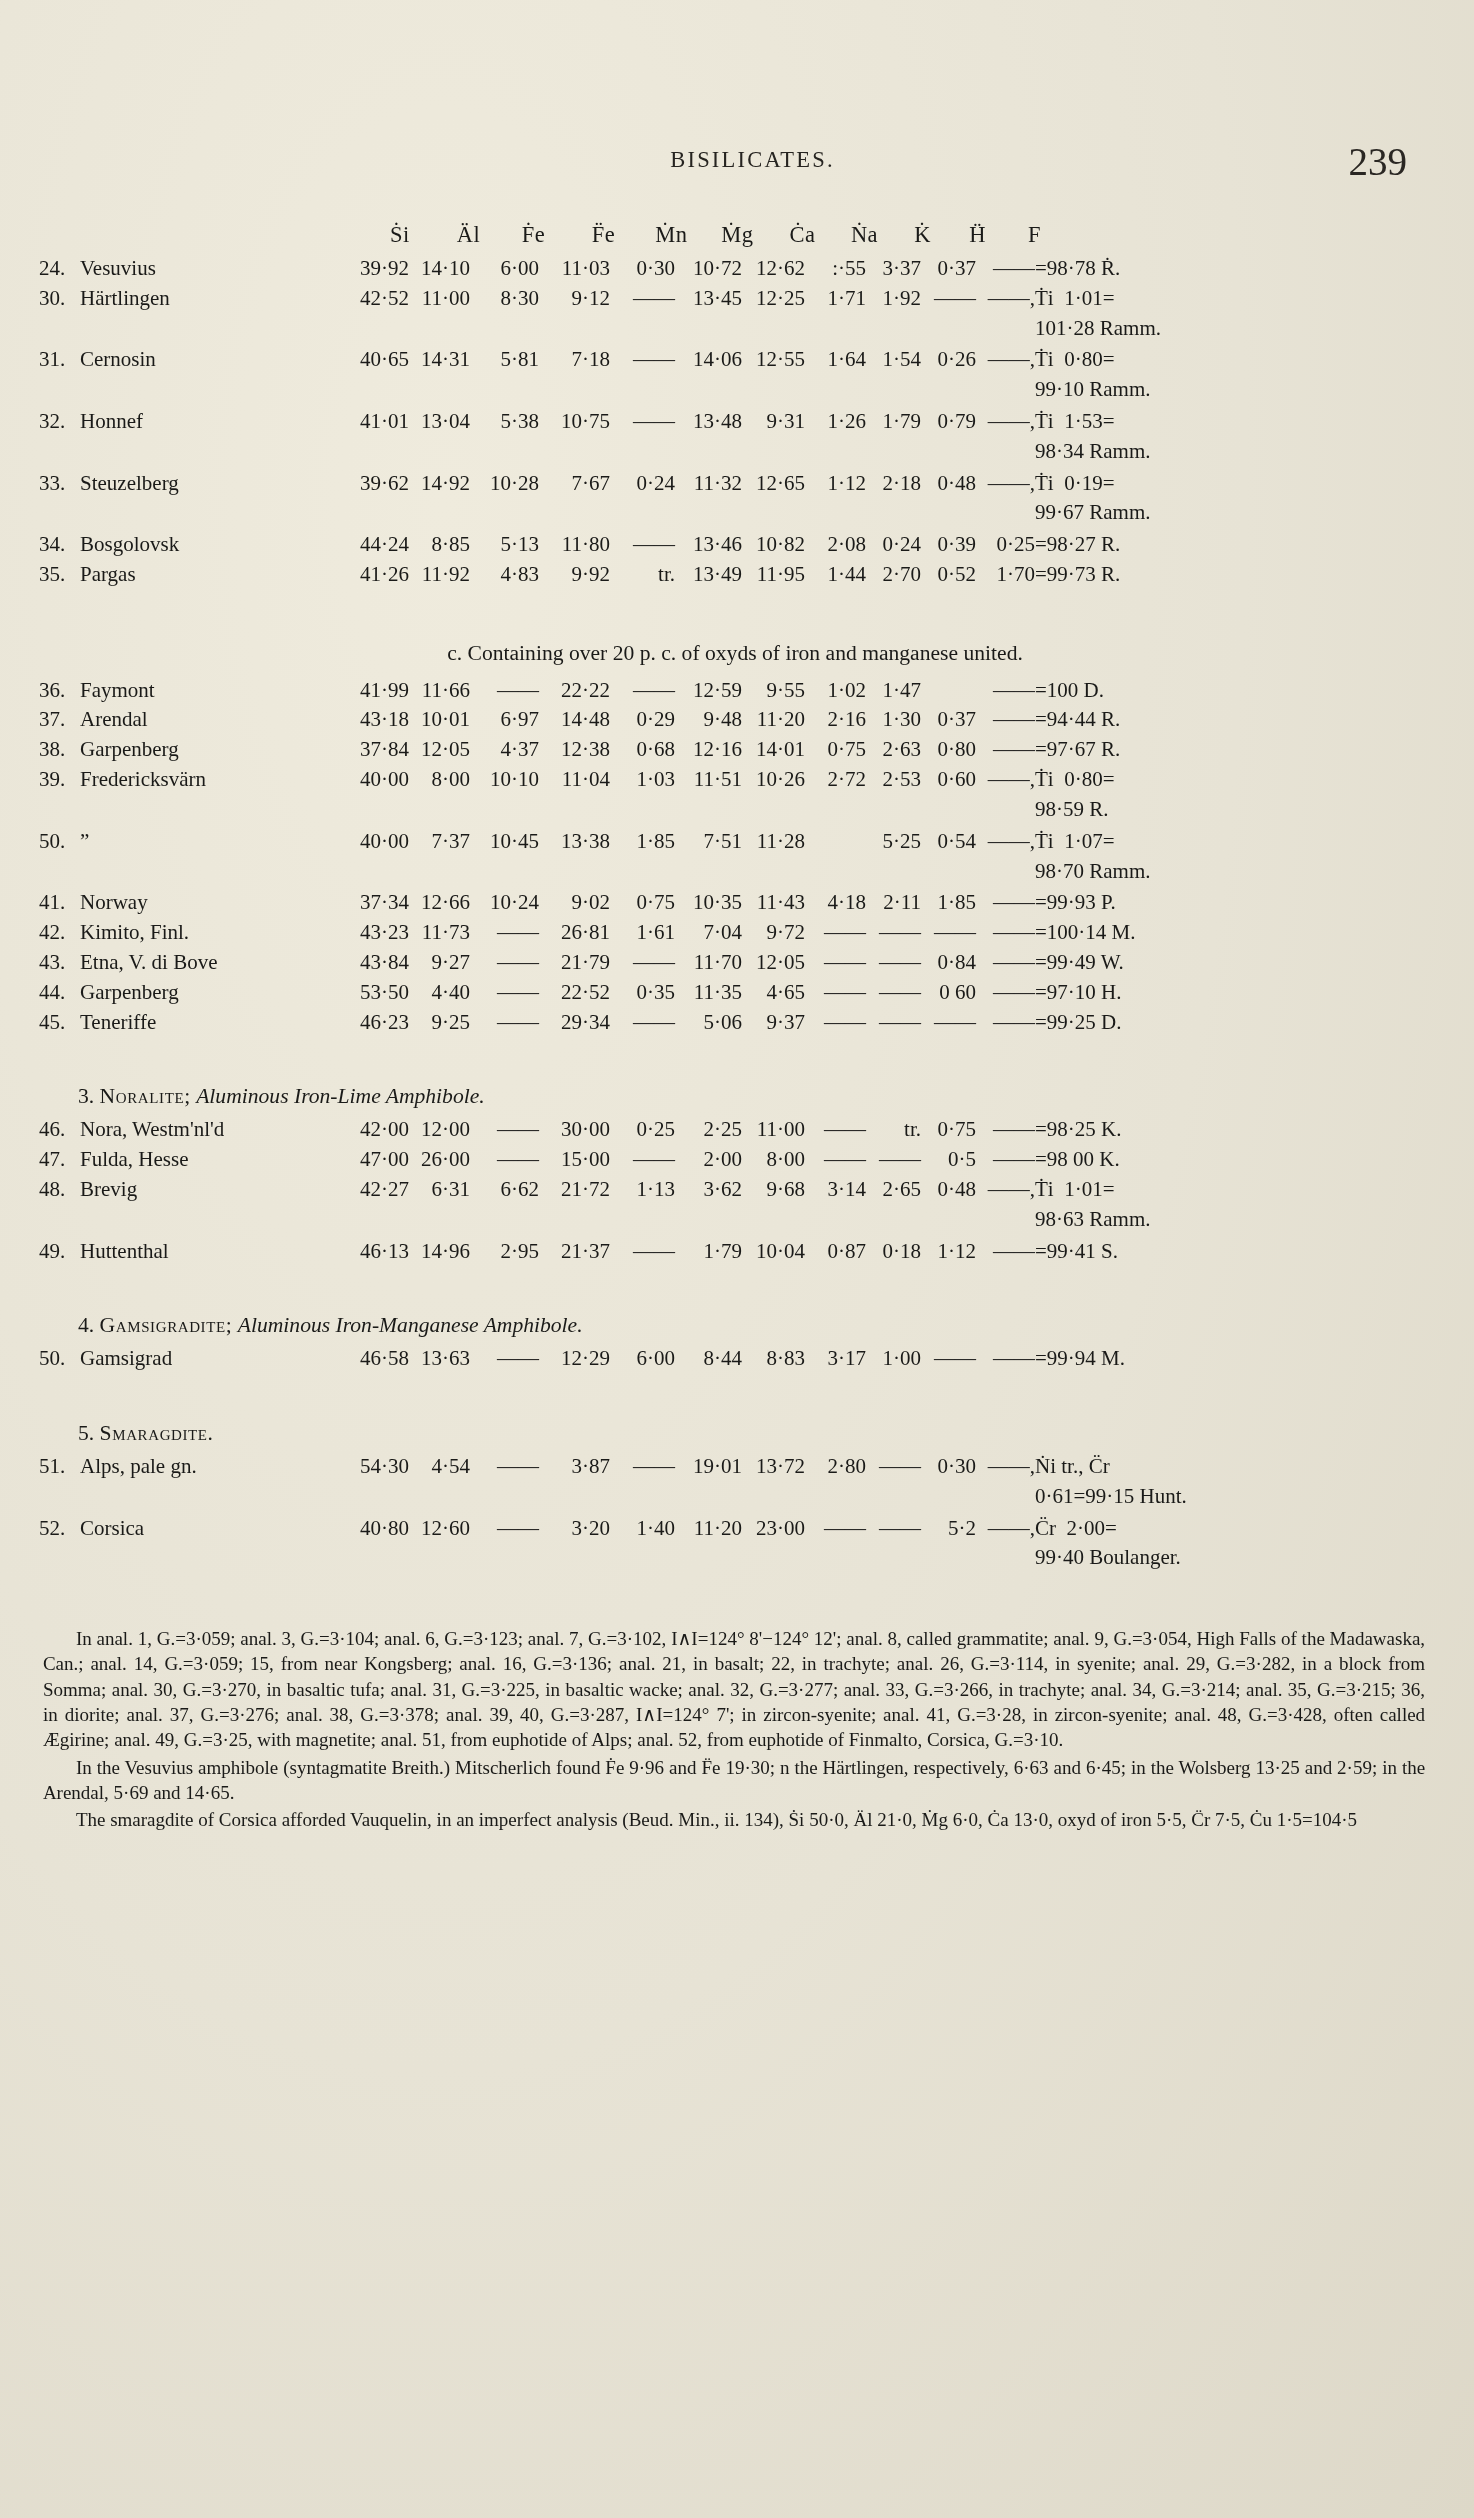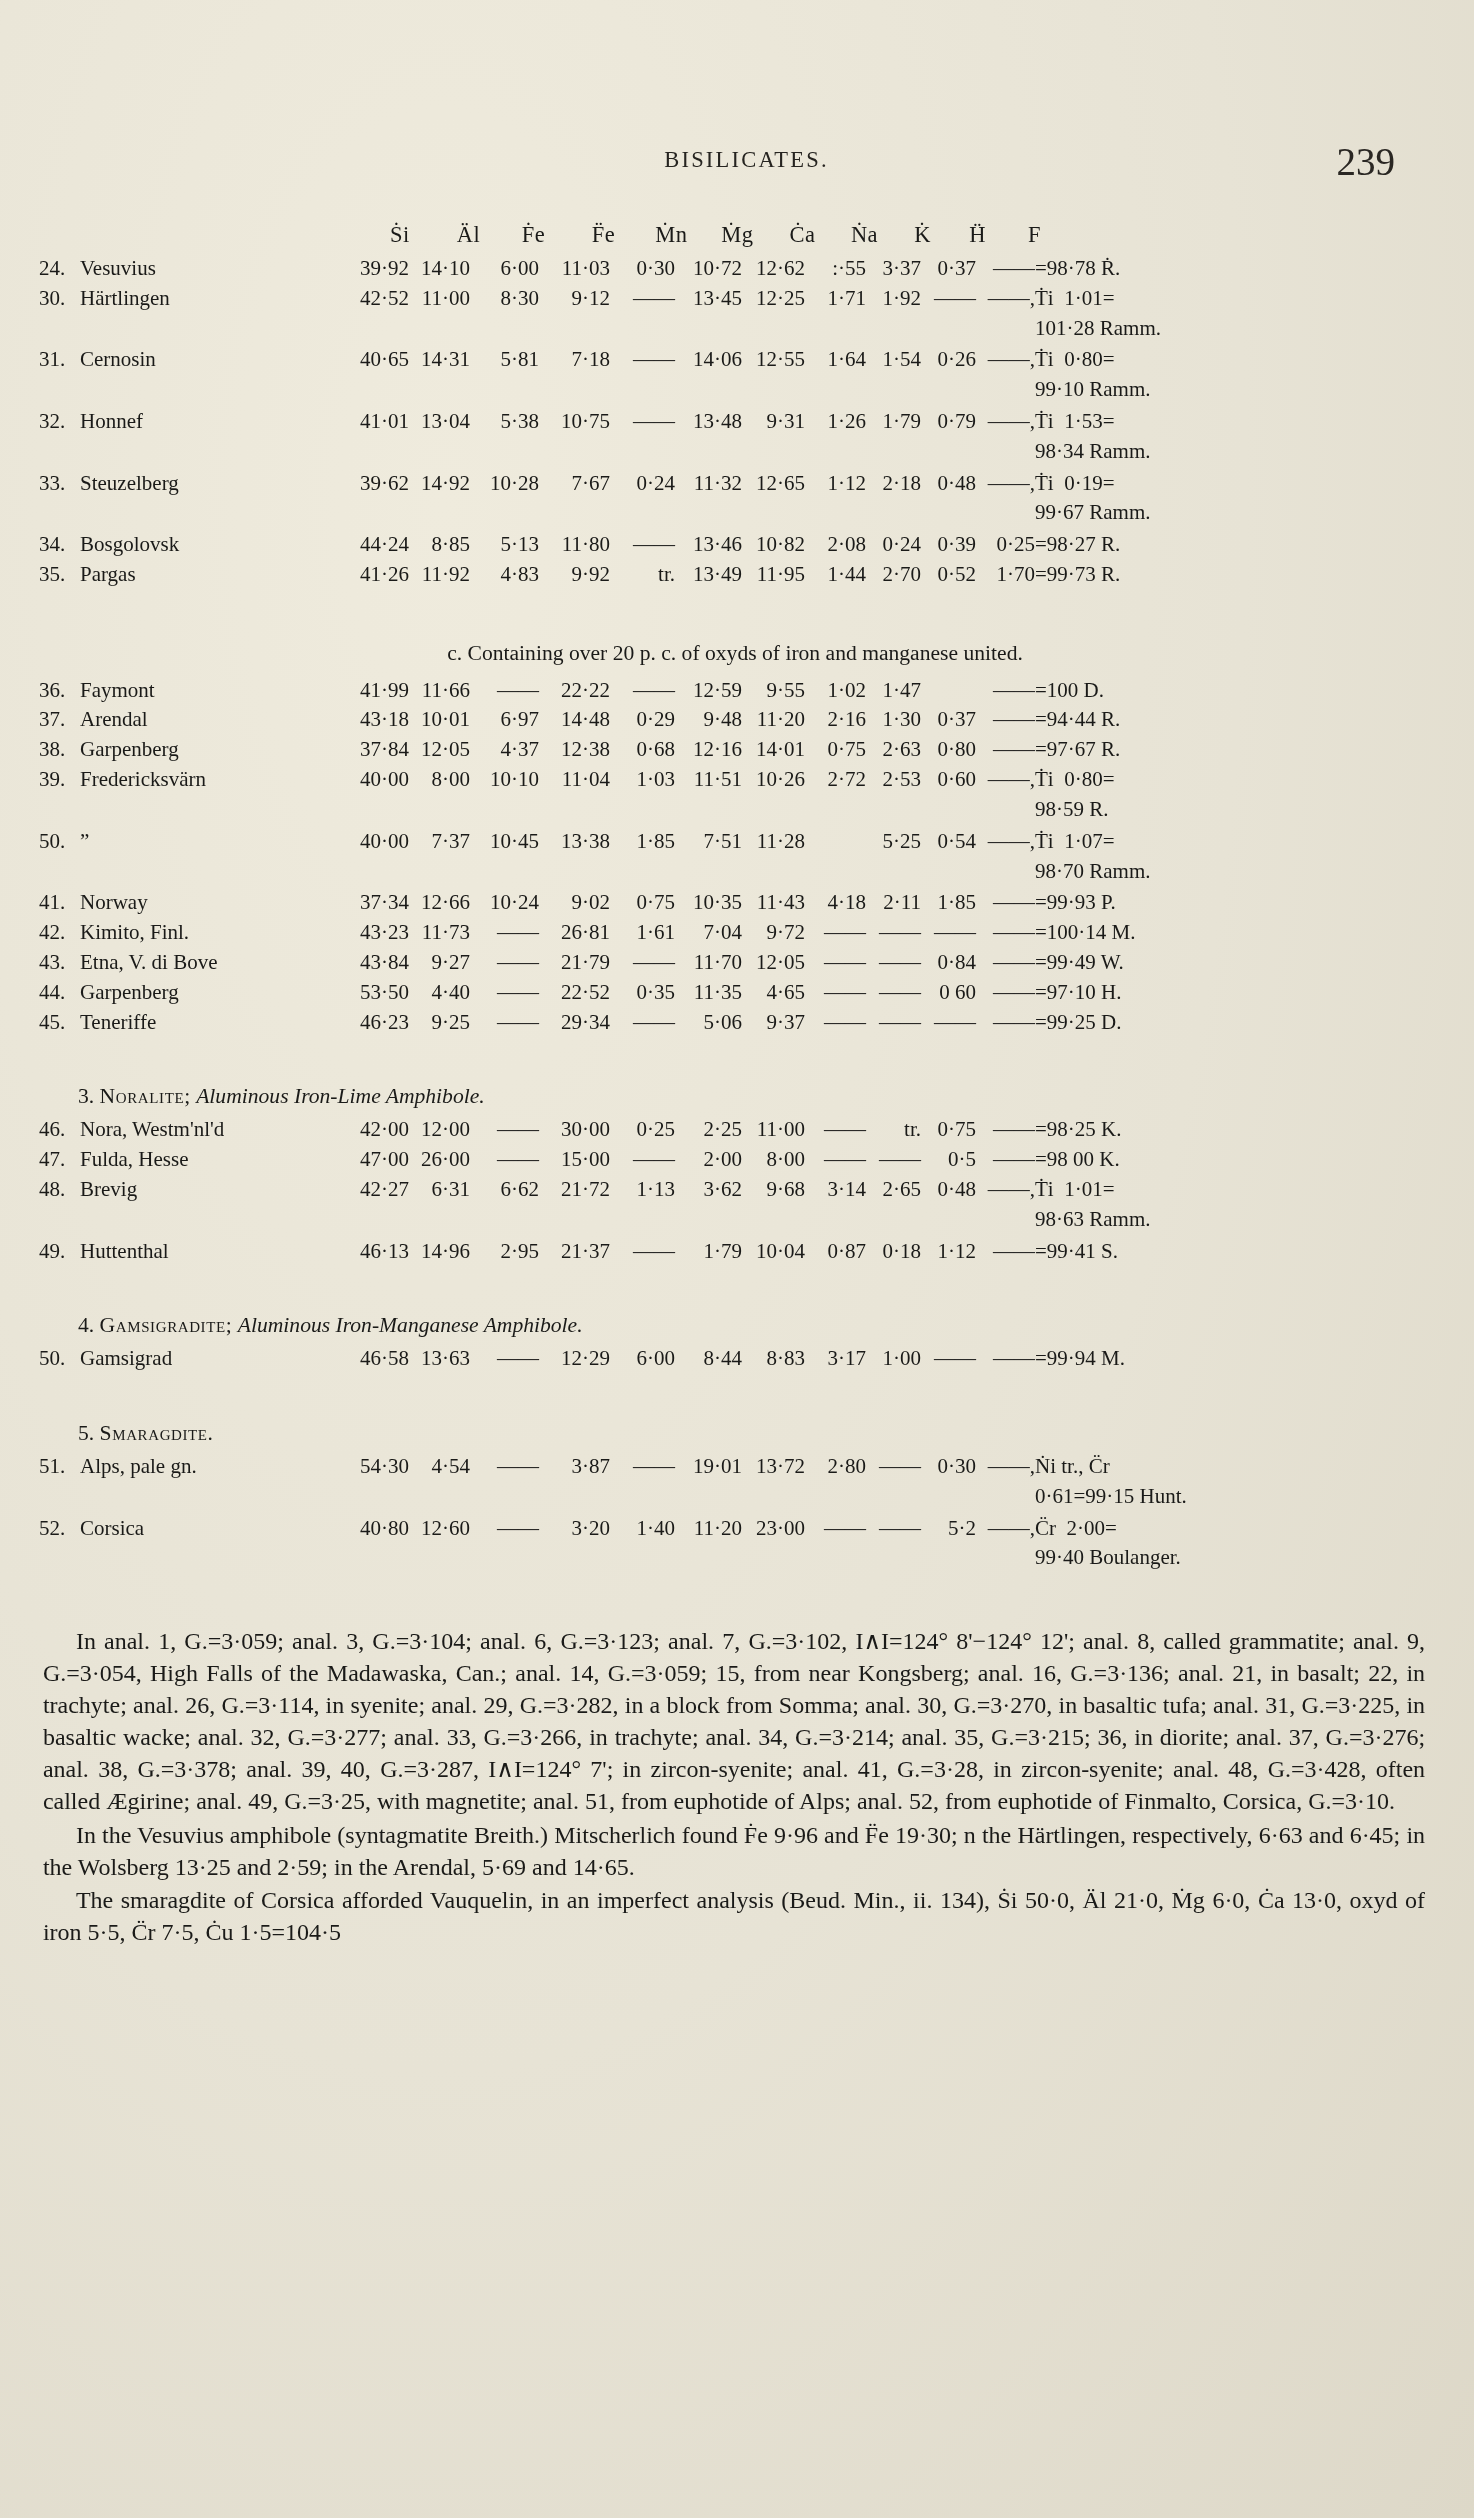--- a/index.html
+++ b/index.html
@@ -19,21 +19,21 @@
   }
   .inner {
     position:absolute;
     left:39px; top:147px; width:1392px;
   }
   
   .runhead {
     position:relative;
     height:39px;
     margin-left:59px;
-    margin-right:36px;
+    margin-right:24px;
   }
   .runhead .title {
     text-align:center;
     font-size:22.5px;
     letter-spacing:2.2px;
     font-variant:small-caps;
     color:#262420;
   }
   .runhead .pageno {
     position:absolute;
@@ -85,21 +85,21 @@
     font-size:21.6px;
     margin-top:47px;
     margin-bottom:5.9px;
     margin-left:39px;
   }
   .sectionhead .sc { font-variant:small-caps; letter-spacing:0.6px;}
   .sectionhead .it { font-style:italic; }
 
   .notes {
     margin-top:51px;
-    font-size:24px;
+    font-size:19px;
     line-height:1.33;
     text-align:justify;
     margin-left:3.9px;
     margin-right:5.9px;
   }
   .notes p { margin:0 0 2px 0; }
   .notes p.ind { text-indent:33px; }
 </style>
 </head>
 <body>

